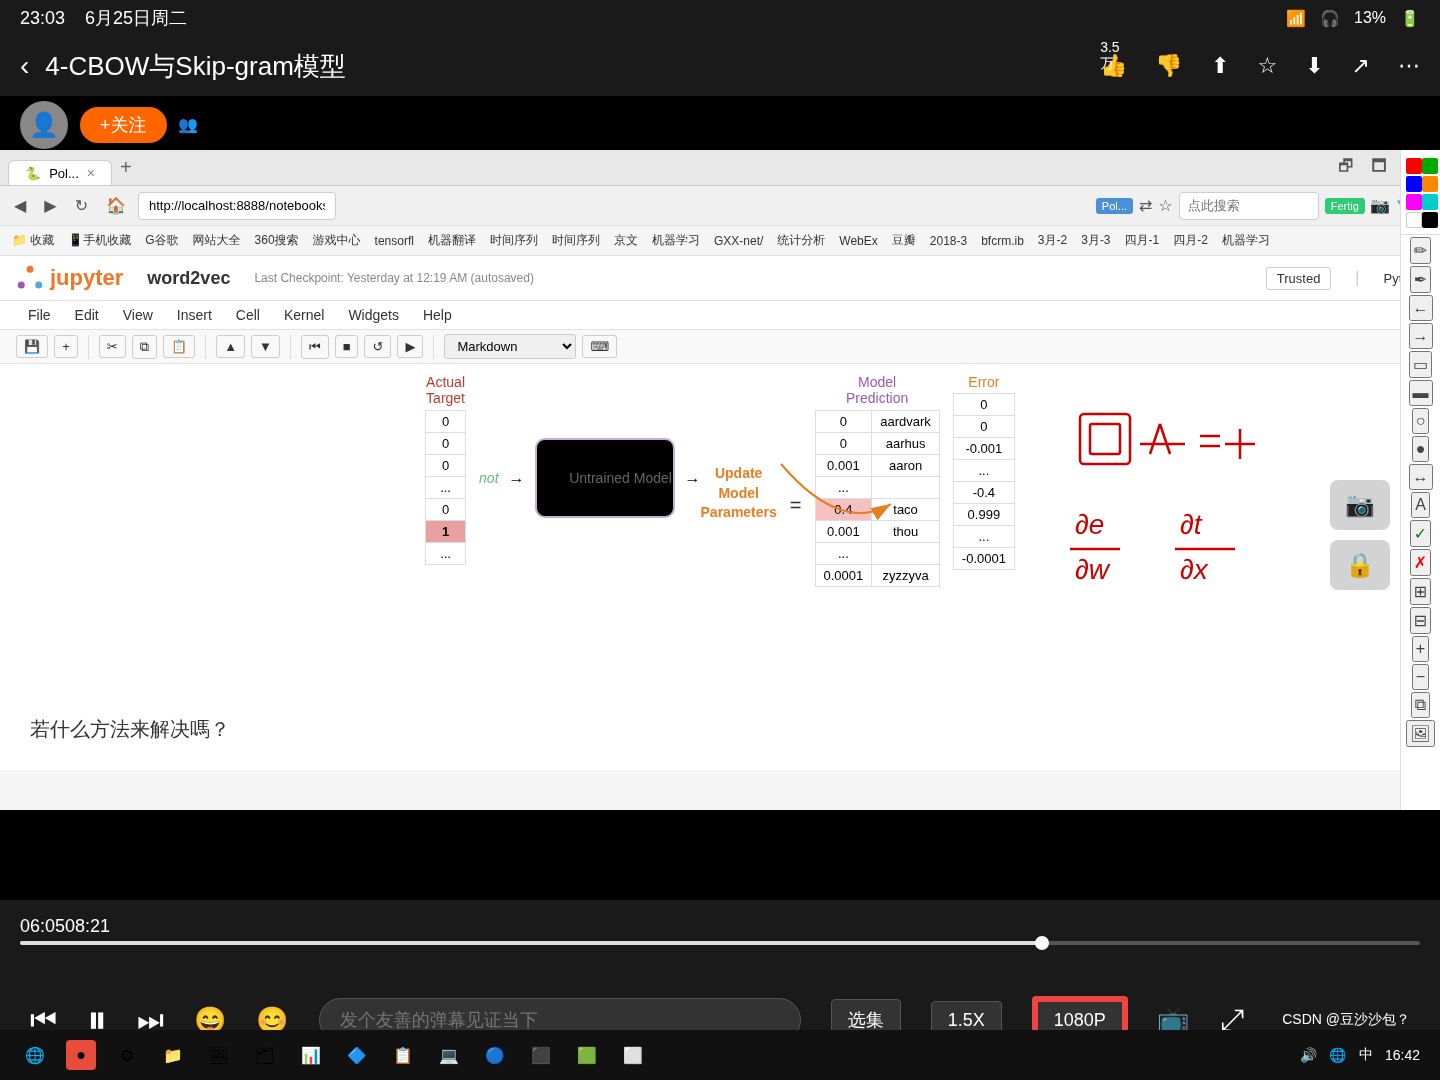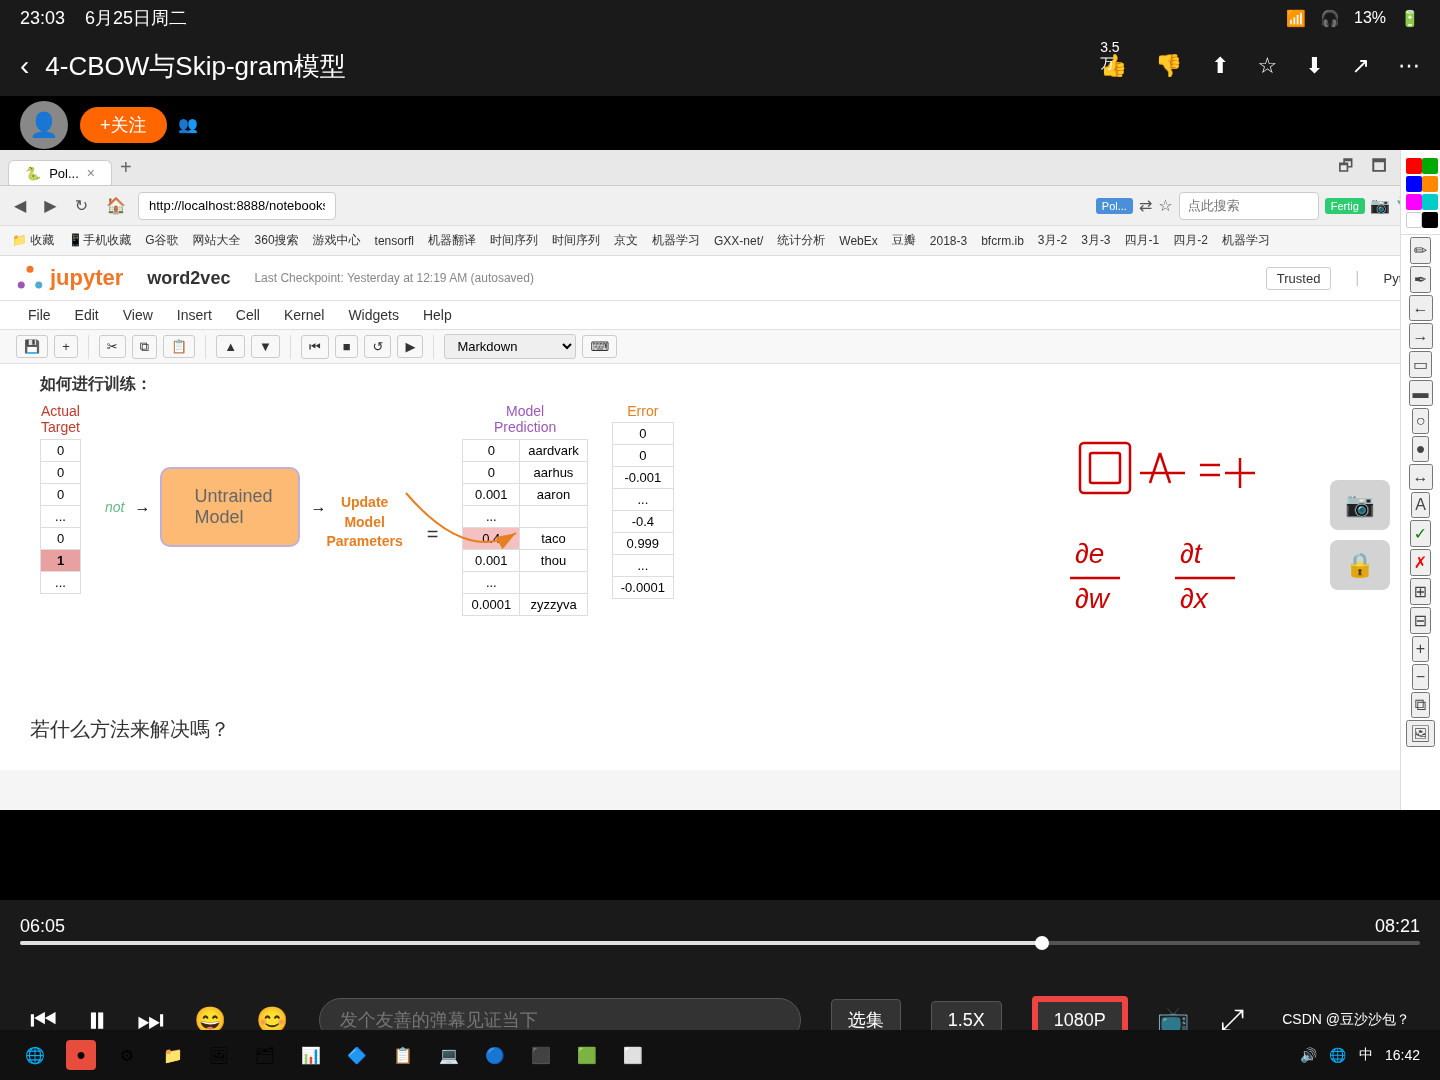--- a/index.html
+++ b/index.html
@@ -113,24 +113,24 @@
 
     
     .model-table { border-collapse: collapse; font-size: 13px; }
     .model-table td { padding: 3px 8px; text-align: center; border: 1px solid #ddd; min-width: 40px; }
     .actual-header { color: #c0392b; font-size: 14px; text-align: center; margin-bottom: 4px; }
     .model-header { color: #9b59b6; font-size: 14px; text-align: center; margin-bottom: 4px; }
     .error-header { color: #e67e22; font-size: 14px; text-align: center; margin-bottom: 3px; }
     .highlighted-one { background: #e8a0a0 !important; font-weight: bold; }
     .highlighted-04 { background: #f4c0c0 !important; }
     .model-box {
-      width: 140px; height: 80px; background: #fdba74;
+      width: 140px; height: 80px; background: #000000;
       border: 2px solid #c0b0d8; border-radius: 10px;
       display: flex; align-items: center; justify-content: center;
-      font-size: 18px; color: #666; padding-left: 32px;
+      font-size: 14px; color: #666; padding-left: 32px;
     }
 
     
     .update-text {
       color: #e67e22; font-size: 14px; font-weight: bold; text-align: center;
       line-height: 1.4;
     }
 
     
     .bottom-text {
@@ -386,23 +386,22 @@
       <select class="cell-type-select">
         <option>Markdown</option>
         <option>Code</option>
         <option>Raw NBConvert</option>
         <option>Heading</option>
       </select>
       <button class="jt-btn">⌨</button>
     </div>
 
     <div style="position:relative; height:340px; overflow:hidden; background:#fff; padding:10px 40px;">
-      <div style="font-size:16px; color:#333; font-weight:bold; margin-bottom:8px;">如何进行训练：</div>
-
-      <div style="display:flex; align-items:flex-start; gap:24px; position:relative;">
+
+      <div style="display:flex; align-items:flex-start; gap:13px; position:relative;justify-content:center;">
 
         <div style="display:flex; flex-direction:column; align-items:center;">
           <div class="actual-header">Actual<br>Target</div>
           <table class="model-table">
             <tbody>
                 <tr>
                   <td>0</td>
                 </tr>
             <tr>
                   <td>0</td>
@@ -605,21 +604,21 @@
 
 <div class="overlay-btn" style="top:480px; right:50px;">
   📷
 </div>
 
 <div class="overlay-btn" style="top:540px; right:50px;">
   🔒
 </div>
 
 <div id="video-controls">
-  <div style="display:flex; justify-content:space-between; color:#fff; font-size:18px; margin-bottom:4px;">
+  <div style="display:flex; color:#fff; font-size:18px; margin-bottom:4px;">
     <span>06:05</span>
     <span>08:21</span>
   </div>
   <div class="progress-bar-container">
     <div class="progress-fill" style="width:73%;"></div>
     <div class="progress-thumb" style="left:calc(73% - 7px);"></div>
   </div>
 </div>
 
 <div id="playback-bar">

